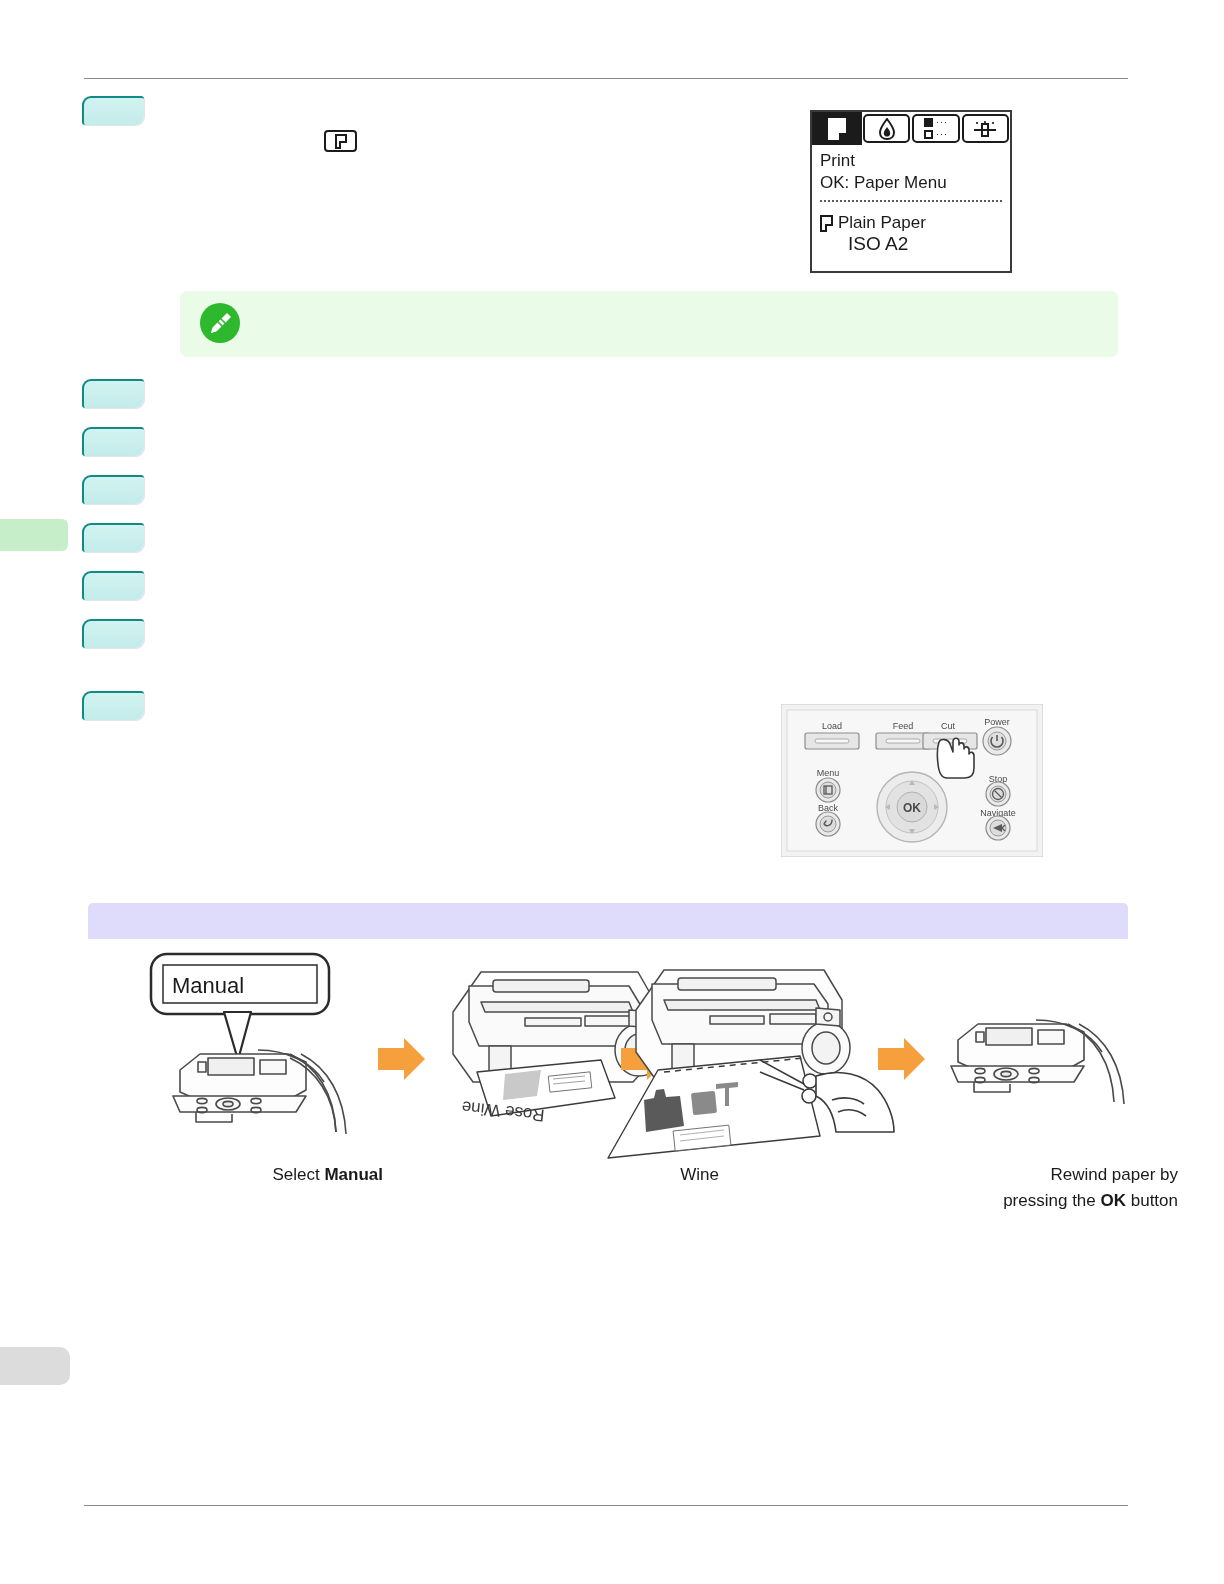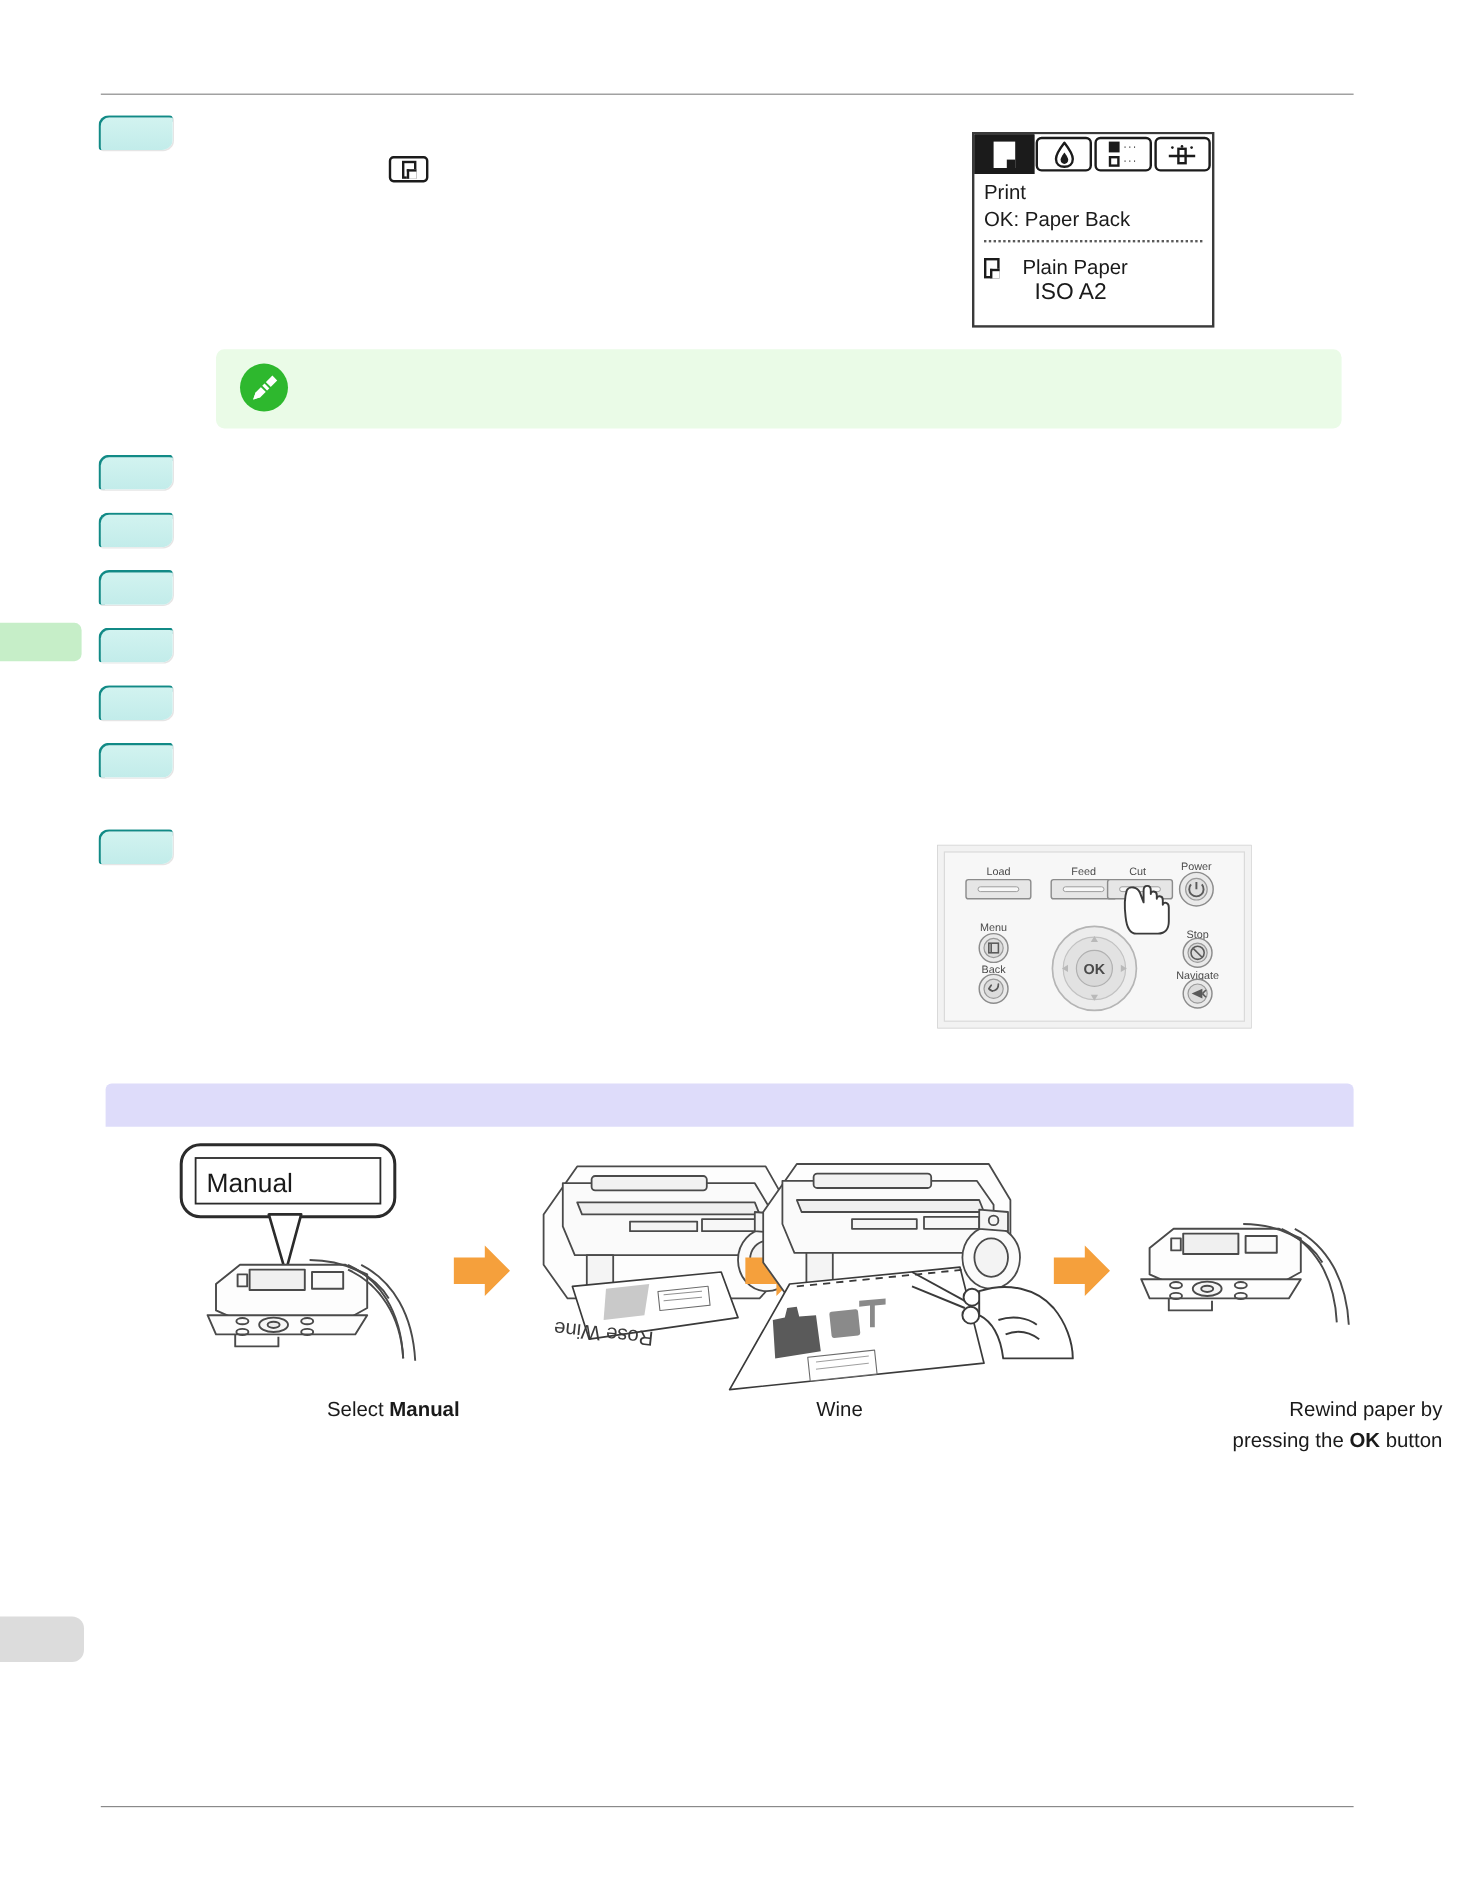--- a/index.html
+++ b/index.html
@@ -92,21 +92,21 @@
   }
   .ic-drop { width: 20px; height: 22px; }
   .ic-joblist { display: flex; flex-direction: column; gap: 3px; }
   .ic-joblist .row { display: flex; align-items: center; gap: 3px; }
   .ic-joblist .sq-f { width: 9px; height: 9px; background: #1b1b1b; }
   .ic-joblist .sq-o { width: 9px; height: 9px; border: 2px solid #1b1b1b; }
   .ic-joblist .dots { font-size: 9px; letter-spacing: 1px; line-height: 9px; color:#1b1b1b;}
   .lcd-body { padding: 5px 8px 0 8px; }
   .lcd-line { font-size: 17px; line-height: 22px; color: #1b1b1b; }
   .lcd-sep { border-top: 2px dotted #5a5a5a; margin: 6px 0 10px 0; }
-  .lcd-media { display: flex; align-items: flex-start; gap: 19px; }
+  .lcd-media { display: flex; align-items: flex-start; gap: 5px; }
   .lcd-media .ic-paper-sm {
     width: 13px; height: 17px; border: 2px solid #1b1b1b; position: relative; margin-top: 3px; background:#fff;
   }
   .lcd-media .ic-paper-sm::after {
     content:""; position:absolute; right:-2px; bottom:-2px; width:6px; height:6px;
     background:#fff; border-left:2px solid #1b1b1b; border-top:2px solid #1b1b1b;
   }
   .lcd-media-text .l1 { font-size: 17px; line-height: 21px; }
   .lcd-media-text .l2 { font-size: 19px; line-height: 21px; padding-left: 10px; }
 
@@ -205,21 +205,21 @@
           <line x1="2" y1="11" x2="24" y2="11" stroke="#1b1b1b" stroke-width="2"></line>
           <rect x="10" y="5" width="6" height="12" fill="none" stroke="#1b1b1b" stroke-width="2"></rect>
           <circle cx="5" cy="4" r="1.1" fill="#1b1b1b"></circle>
           <circle cx="13" cy="3" r="1.1" fill="#1b1b1b"></circle>
           <circle cx="21" cy="4" r="1.1" fill="#1b1b1b"></circle>
         </svg>
       </div>
     </div>
     <div class="lcd-body">
       <div class="lcd-line">Print</div>
-      <div class="lcd-line">OK: Paper Back</div>
+      <div class="lcd-line">OK: Paper Menu</div>
       <div class="lcd-sep"></div>
       <div class="lcd-media">
         <div class="ic-paper-sm"></div>
         <div class="lcd-media-text">
           <div class="l1">Plain Paper</div>
           <div class="l2">ISO A2</div>
         </div>
       </div>
     </div>
   </div>
@@ -444,17 +444,17 @@
           <ellipse cx="64" cy="91" rx="5" ry="2.6"></ellipse>
           <ellipse cx="64" cy="100" rx="5" ry="2.6"></ellipse>
           <ellipse cx="118" cy="91" rx="5" ry="2.6"></ellipse>
           <ellipse cx="118" cy="100" rx="5" ry="2.6"></ellipse>
           <path d="M58 102 L58 112 L94 112 L94 104"></path>
           <path d="M152 44 C178 56 196 82 198 122"></path>
           <path d="M163 44 C190 58 206 86 208 124"></path>
           <path d="M120 40 C148 40 174 52 186 72"></path>
         </g>
       </svg>
-      <div class="wf-cap" style="left:82px; top:212px; width:190px;margin-left:24px;" id="wf-cap-4"><span>Rewind paper by pressing the </span><b>OK</b><span> button</span></div>
+      <div class="wf-cap" style="left:82px; top:212px; width:190px;" id="wf-cap-4"><span>Rewind paper by pressing the </span><b>OK</b><span> button</span></div>
     </div>
   </div>
 
 </div>
 
 </body></html>

